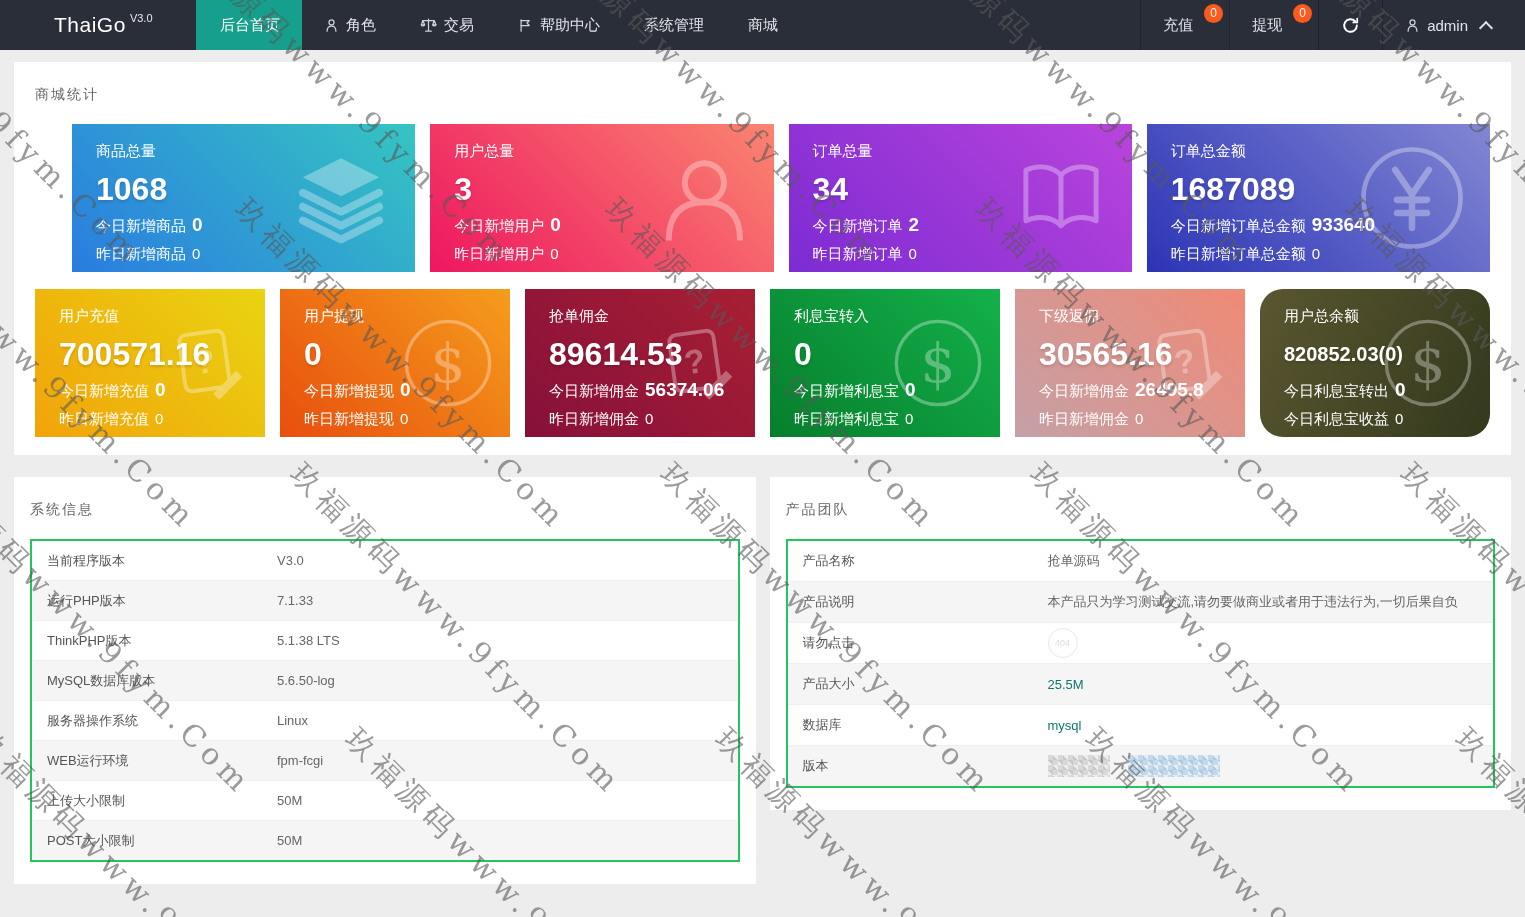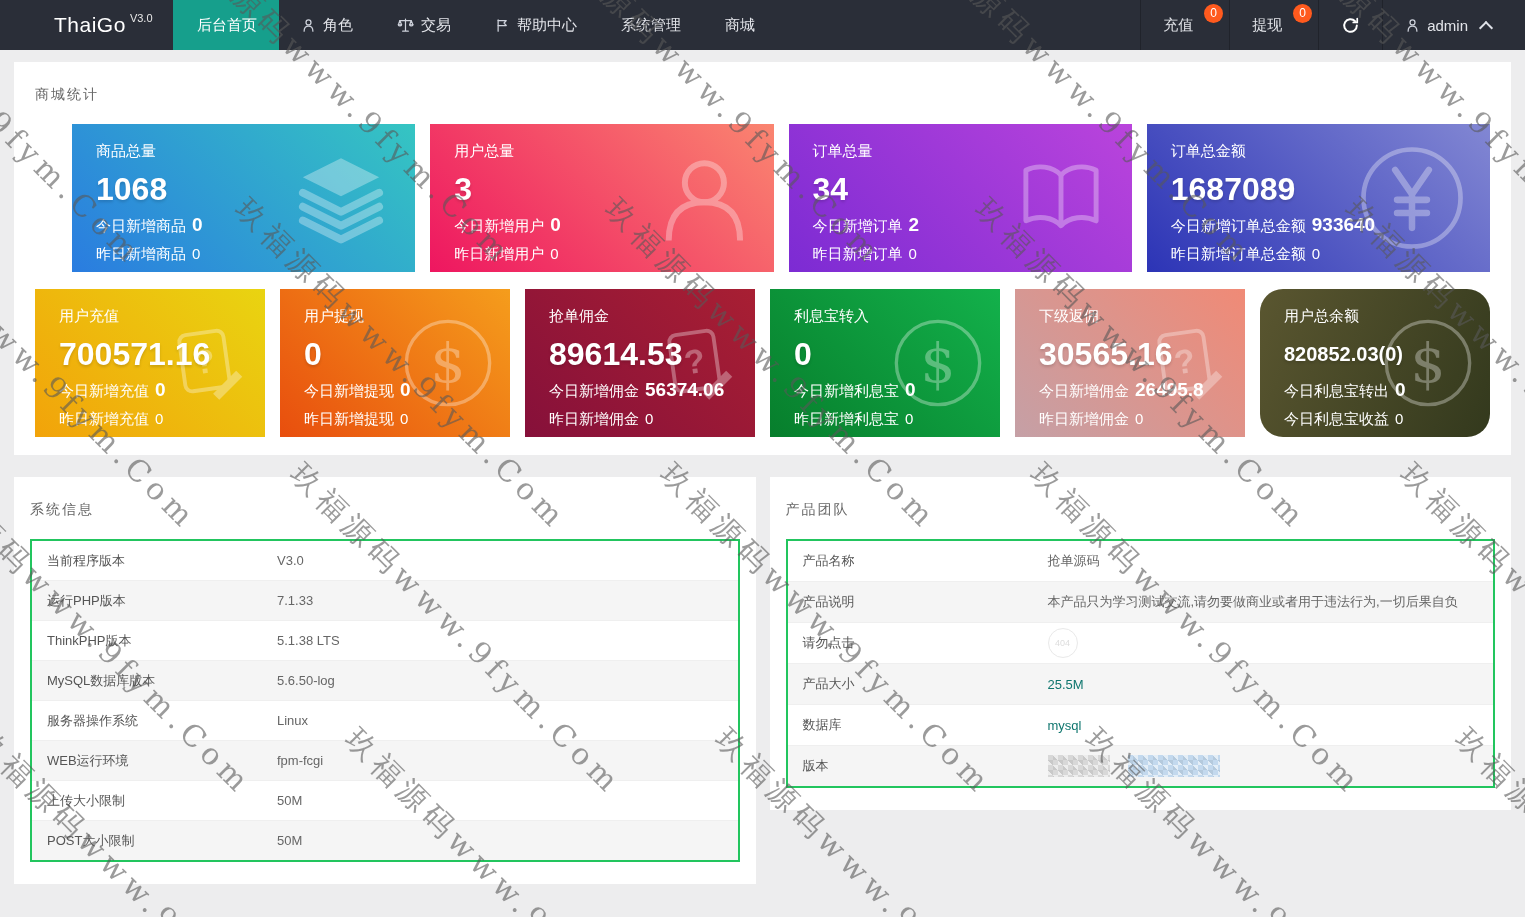--- a/index.html
+++ b/index.html
@@ -1,20 +1,20 @@
 <!DOCTYPE html>
 <html><head>
 <meta charset="utf-8">
 <style>
   html,body{margin:0;padding:0;width:1525px;height:917px;overflow:hidden;
     background:#ededee;font-family:"Liberation Sans",sans-serif;position:relative;}
 
   
   .navbar{height:50px;background:#2a2e38;display:flex;align-items:stretch;color:#fff;position:relative;z-index:10;}
-  .brand{width:173px;display:flex;align-items:center;padding-left:54px;box-sizing:border-box;cursor:pointer;}
+  .brand{width:196px;display:flex;align-items:center;padding-left:54px;box-sizing:border-box;cursor:pointer;}
   .brand-name{font-size:21px;color:#fff;letter-spacing:.5px;}
   .brand-ver{font-size:11px;color:#e8e8e8;margin-left:4px;position:relative;top:-7px;}
   .nav-left{display:flex;align-items:stretch;}
   .nav-item{display:flex;align-items:center;gap:7px;padding:0 22px;font-size:15px;color:#e2e4e9;cursor:pointer;position:relative;text-decoration:none;}
   .nav-item.active{background:#169f8c;color:#fff;padding-left:24px;}
   .nav-item svg{flex:0 0 auto;}
   .nav-right{margin-left:auto;display:flex;align-items:stretch;margin-right:12px;}
   .nav-right .nav-item{border-left:1px solid rgba(0,0,0,.22);}
   .badge-wrap{padding-right:36px;}
   .badge{position:absolute;top:4px;right:6px;background:#ff5a1e;color:#fff;border-radius:10px;

